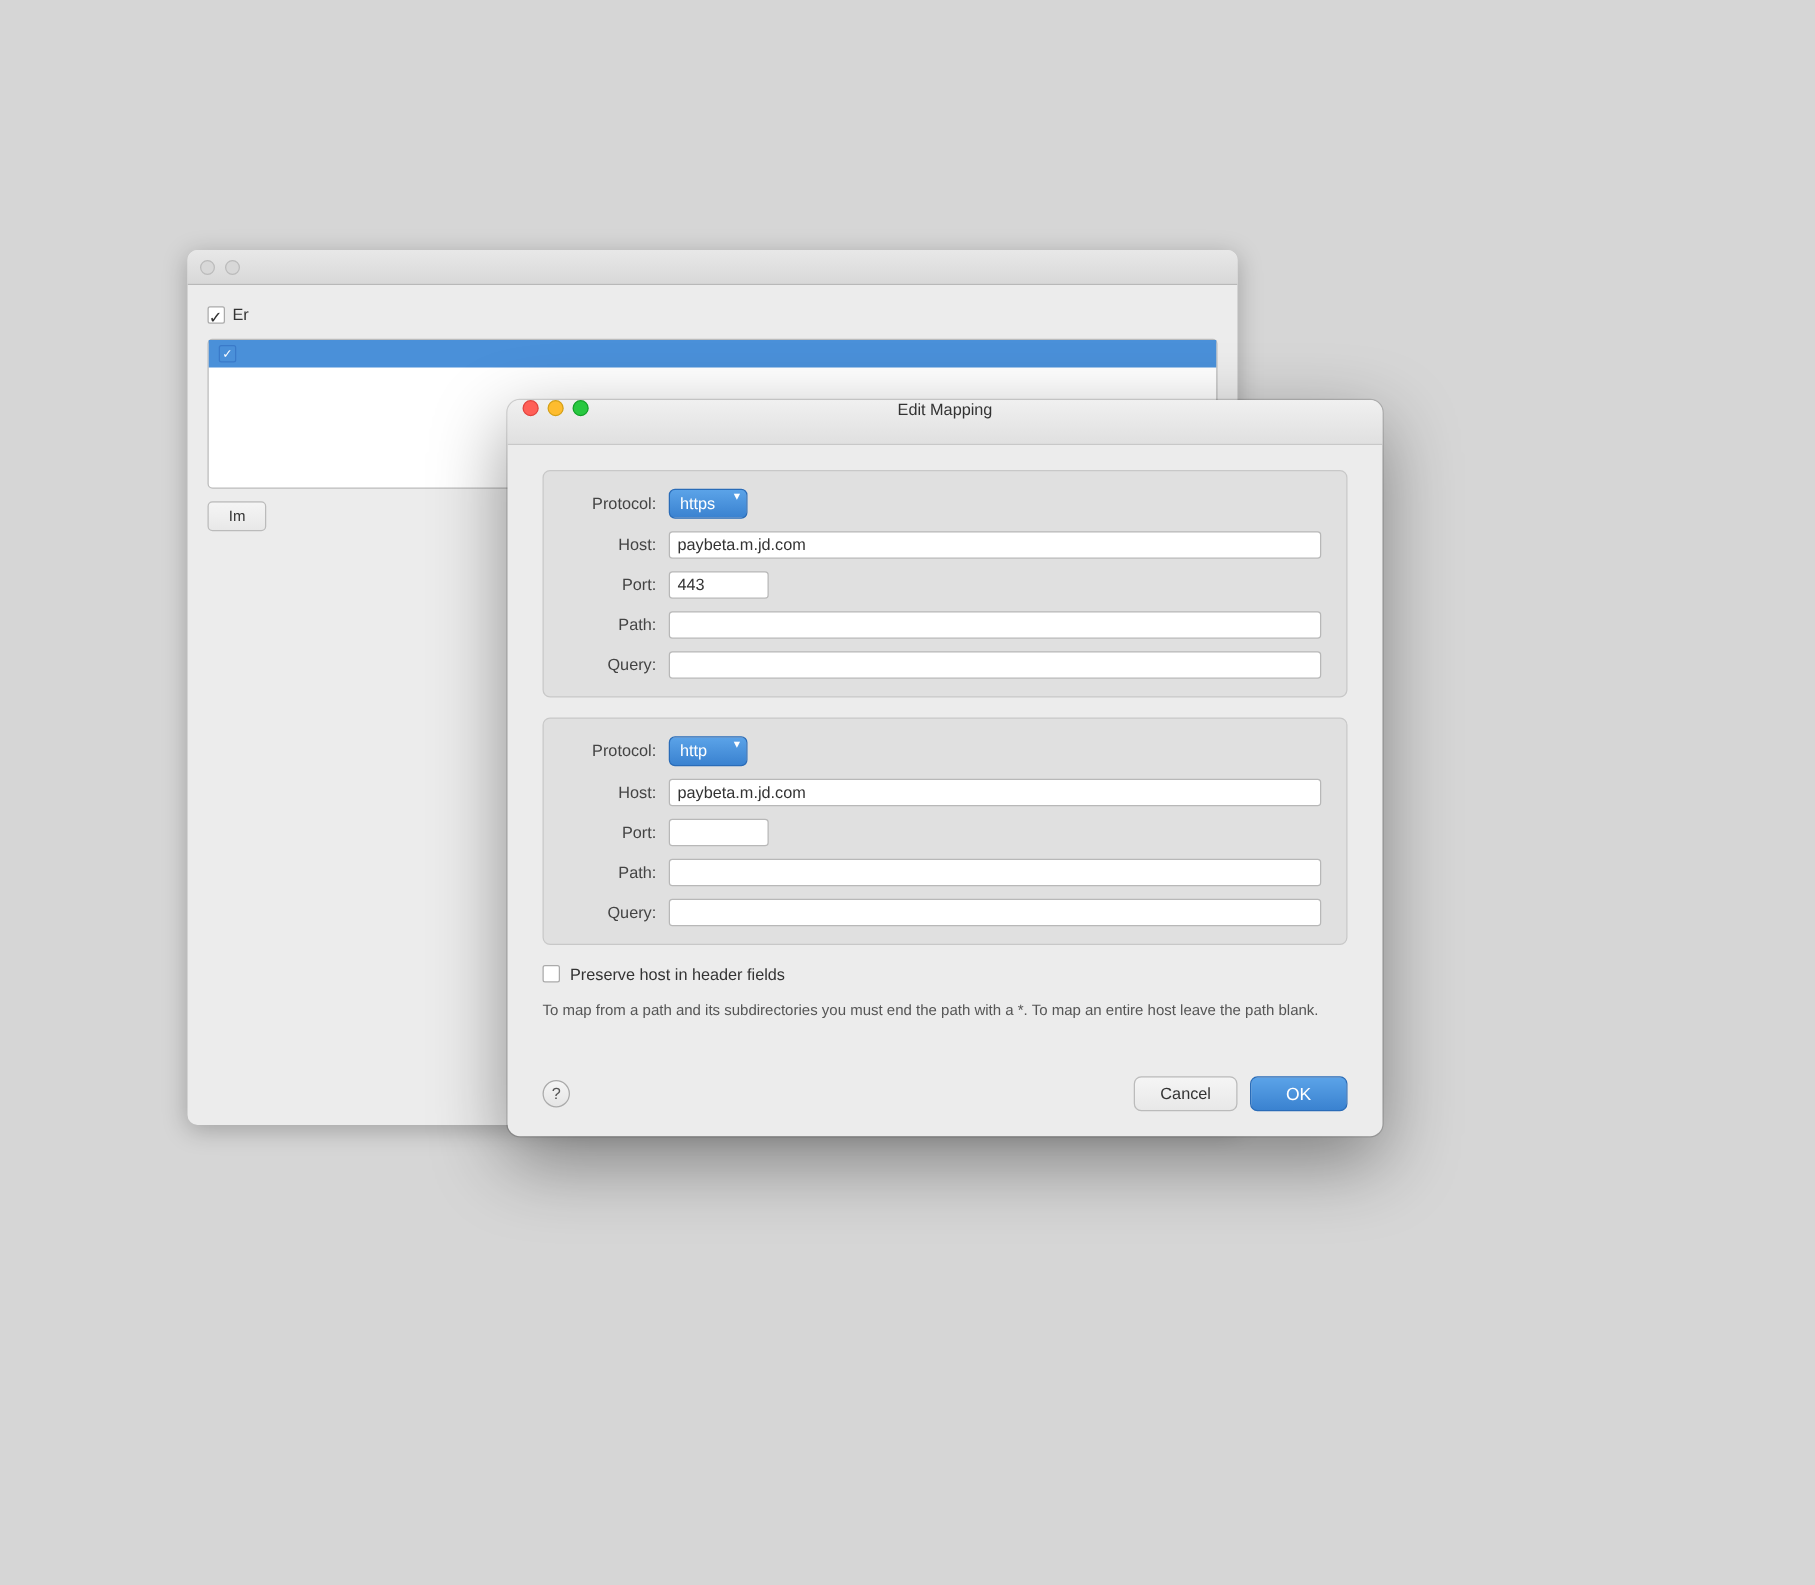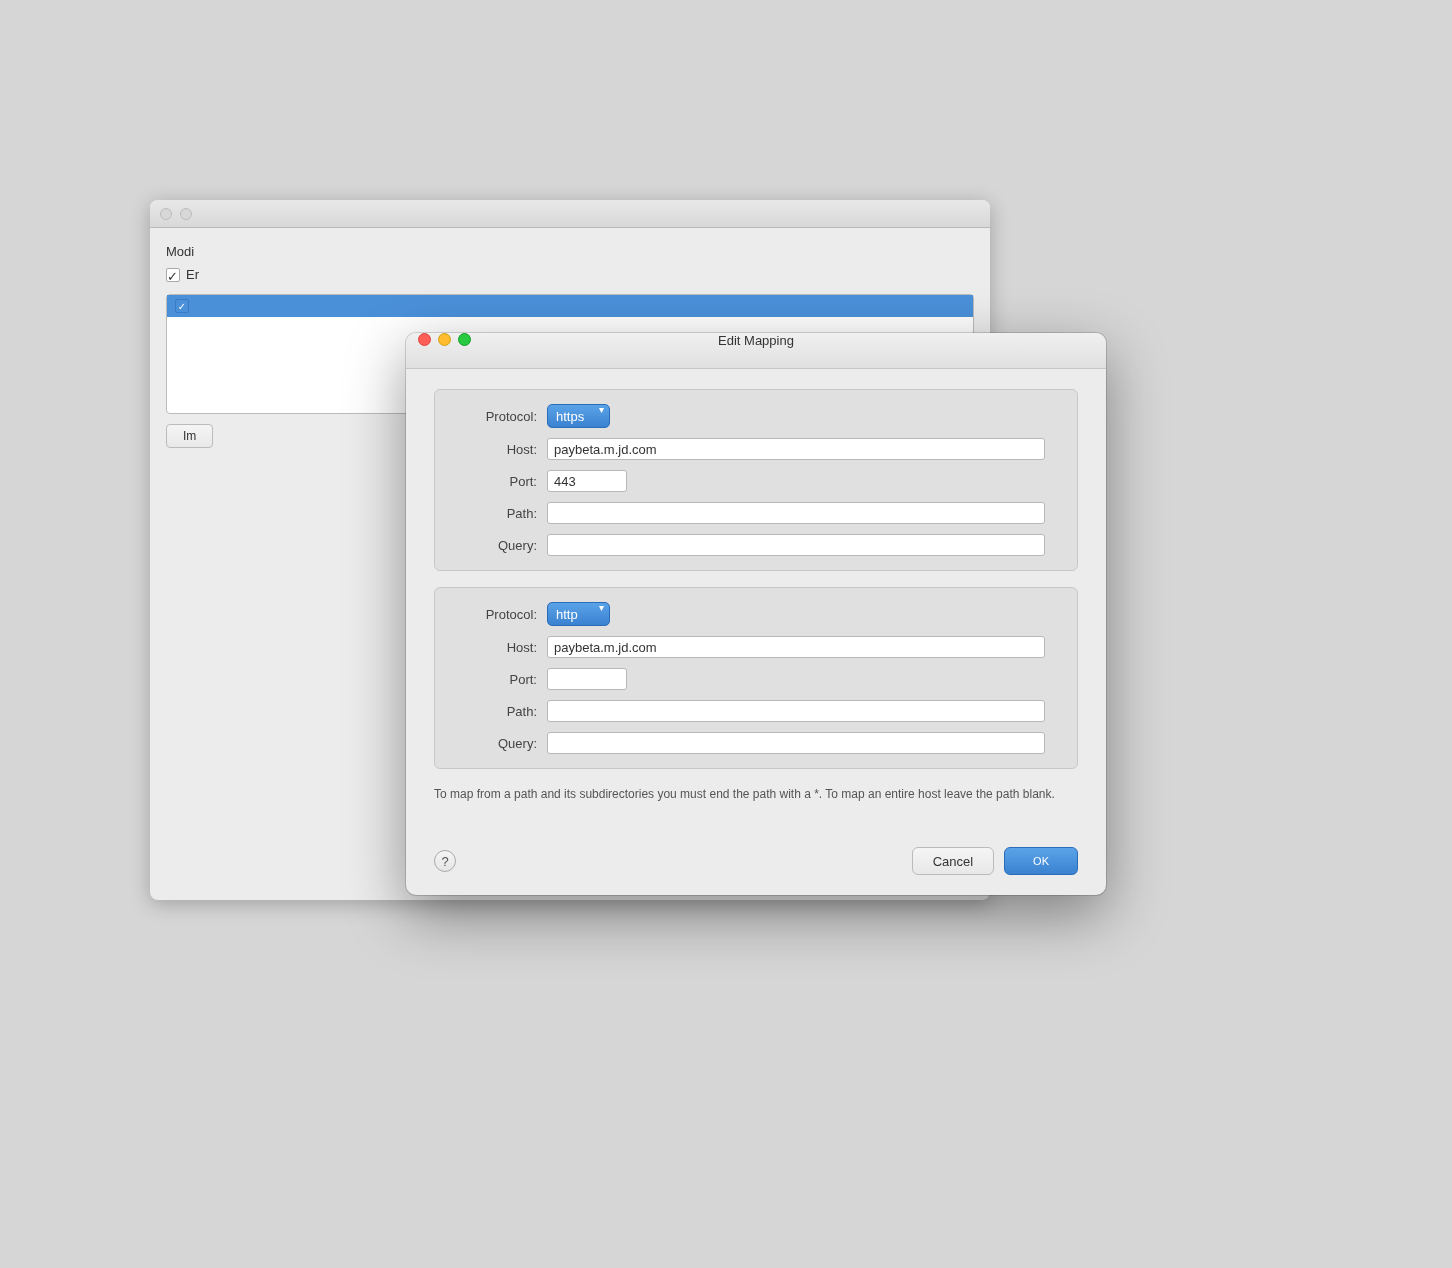--- a/index.html
+++ b/index.html
@@ -172,21 +172,21 @@
       font-size: 13px;
       font-weight: 600;
       color: #333;
       margin-bottom: 10px;
     }
 
     .section-box {
       background: #e0e0e0;
       border: 1px solid #c8c8c8;
       border-radius: 6px;
-      padding: 14px 32px;
+      padding: 14px 20px;
       margin-bottom: 16px;
     }
 
     .form-row {
       display: flex;
       align-items: center;
       margin-bottom: 10px;
     }
 
     .form-row:last-child {
@@ -313,37 +313,36 @@
       color: #333;
       cursor: pointer;
       height: 28px;
     }
 
     .btn-ok {
       padding: 5px 28px;
       background: linear-gradient(to bottom, #5ba3e8, #3a82d0);
       border: 1px solid #2a6cb8;
       border-radius: 6px;
-      font-size: 11px;
+      font-size: 14px;
       color: white;
       font-weight: 500;
       cursor: pointer;
       height: 28px;
     }
   </style>
 </head>
 <body>
 
 <div class="bg-window">
   <div class="bg-window-titlebar">
     <div class="bg-traffic-btn"></div>
     <div class="bg-traffic-btn"></div>
   </div>
   <div class="bg-content">
-    <div class="bg-label">Modi</div>
     <div class="bg-checkbox-row">
       <div class="bg-checkbox">✓</div>
       <span>Er</span>
     </div>
     <div class="bg-list-area">
       <div class="bg-list-row">
         <div class="bg-checkbox-blue">✓</div>
       </div>
     </div>
     <div class="bg-button-row">
@@ -428,20 +427,24 @@
         <input class="form-input" type="text" style="">
       </div>
 
       <div class="form-row">
         <span class="form-label">Query:</span>
         <input class="form-input" type="text" style="">
       </div>
 
     </div>
 
+    <div class="preserve-row">
+      <input type="checkbox" class="checkbox-native" style="">
+      <label class="preserve-label">Preserve host in header fields</label>
+    </div>
 
     <div class="info-text">To map from a path and its subdirectories you must end the path with a *. To map an entire host leave the path blank.</div>
 
   </div>
 
   <div class="dialog-footer">
     <button class="help-btn">?</button>
     <button class="btn-cancel">Cancel</button>
     <button class="btn-ok">OK</button>
   </div>

